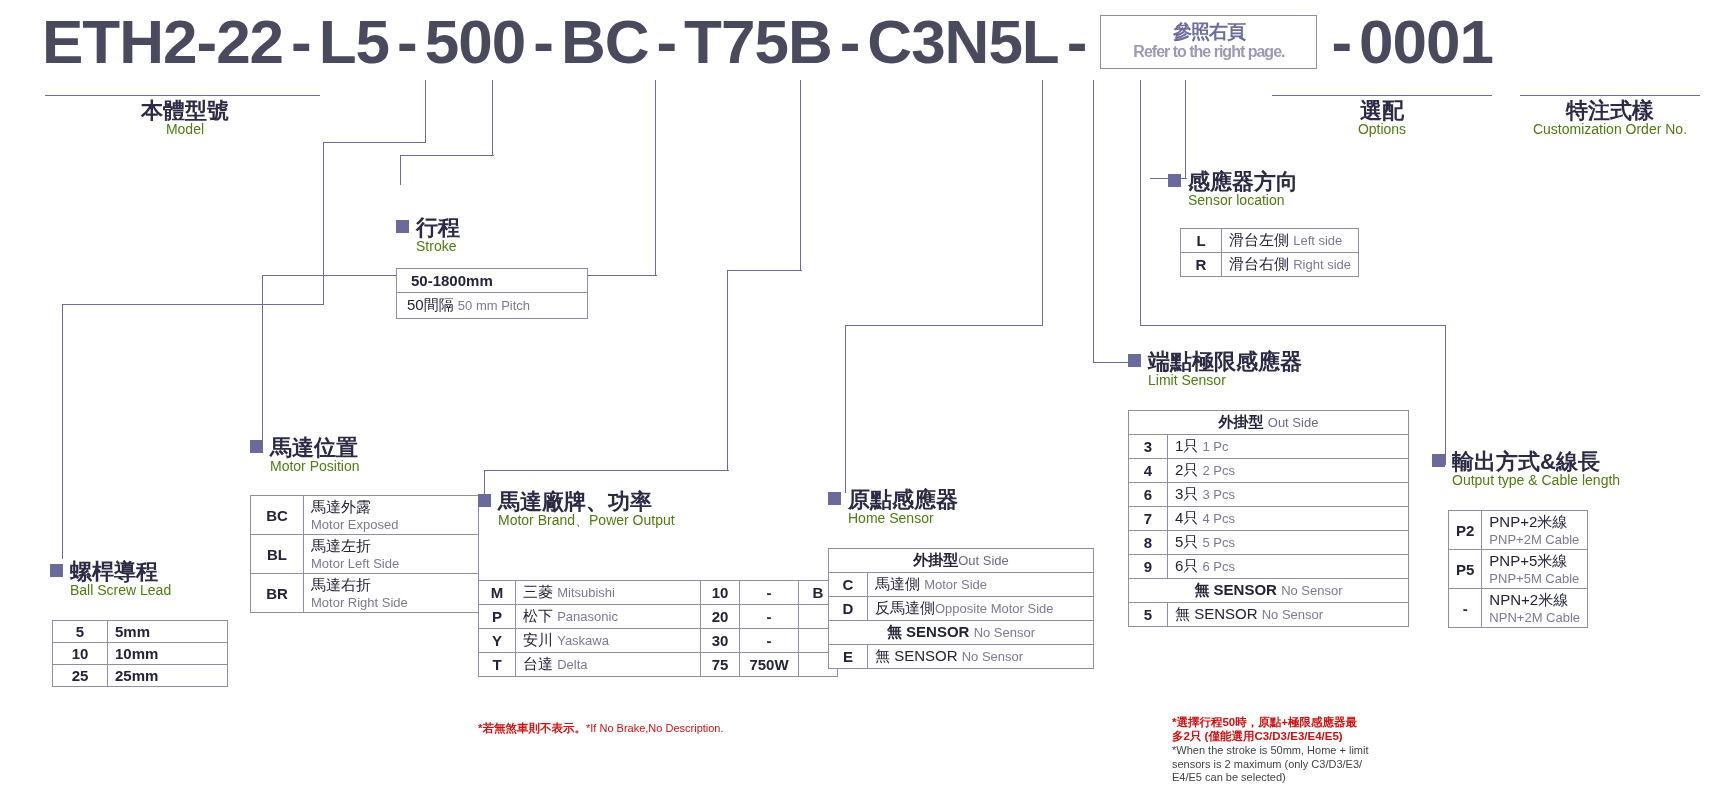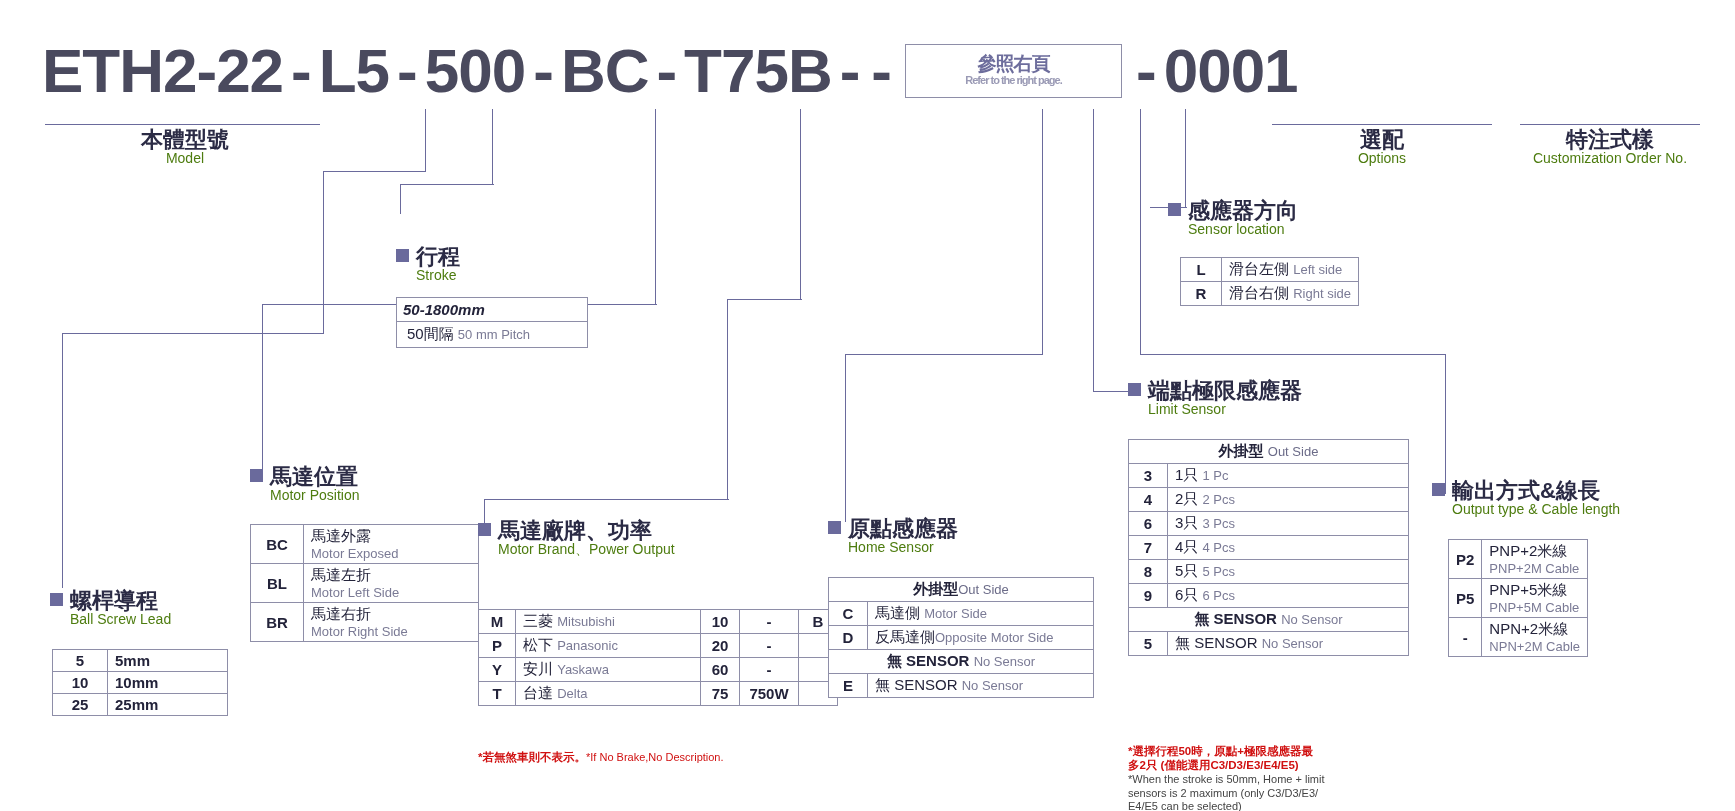--- a/index.html
+++ b/index.html
@@ -1,32 +1,32 @@
 <!DOCTYPE html>
 <html><head>
 <meta charset="utf-8">
 <style>
   html,body{margin:0;padding:0;}
   body{
     width:1735px;height:811px;background:#ffffff;
     font-family:"Liberation Sans", sans-serif;
     color:#2b2b3a;position:relative;overflow:hidden;
   }
-  #stage{position:relative;width:1735px;height:710px;margin-top:29px;}
+  #stage{position:relative;width:1735px;height:710px;}
   .abs{position:absolute;}
   
   .pn{top:6px;left:40px;font-size:62px;font-weight:bold;color:#4a4a5e;letter-spacing:-1px;white-space:nowrap;display:flex;align-items:center;}
   .pn .seg{padding:0 2px;}
   .pn .dash{padding:0 6px;color:#4a4a5e;}
   .optbox{
     display:inline-flex;flex-direction:column;justify-content:center;align-items:center;
     width:215px;height:52px;border:1.5px solid #8e8ea8;margin:0 8px;background:#fff;
   }
   .optbox .t1{font-size:19px;font-weight:bold;color:#6d6d9c;line-height:1.05;}
-  .optbox .t2{font-size:11px;color:#9a9ab5;line-height:1.2;}
+  .optbox .t2{font-size:16px;color:#9a9ab5;line-height:1.2;}
   
   .ttl{font-size:22px;font-weight:bold;color:#2b2b45;line-height:1.05;white-space:nowrap;}
   .sub{font-size:14px;color:#4d7c0f;line-height:1.1;white-space:nowrap;}
   .sq{display:inline-block;width:13px;height:13px;background:#6a6a9c;margin-right:7px;vertical-align:2px;}
   .ctr{text-align:center;}
   
   .ln{background:#6a6a9c;position:absolute;}
   .lnh{height:1.4px;}
   .lnv{width:1.4px;}
   
@@ -49,20 +49,21 @@
     <span class="seg">ETH2-22</span>
     <span class="dash">-</span>
     <span class="seg">L5</span>
     <span class="dash">-</span>
     <span class="seg">500</span>
     <span class="dash">-</span>
     <span class="seg">BC</span>
     <span class="dash">-</span>
     <span class="seg">T75B</span>
     <span class="dash">-</span>
+    <span class="seg">C3N5L</span>
     <span class="dash">-</span>
     <span class="optbox">
       <span class="t1">參照右頁</span>
       <span class="t2">Refer to the right page.</span>
     </span>
     <span class="dash">-</span>
     <span class="seg">0001</span>
   </div>
 
   <div class="ln lnh" style="left:45px;top:95px;width:275px;"></div>
@@ -117,21 +118,21 @@
   <div class="ln lnh" style="left:1140px;top:325px;width:305px;"></div>
   <div class="ln lnv" style="left:1445px;top:325px;height:140px;"></div>
 
   <div class="abs" style="left:396px;top:216px;">
     <div class="ttl"><span class="sq"></span><span>行程</span></div>
     <div class="sub" style="margin-left:20px;">Stroke</div>
   </div>
   <table class="tb abs" style="left:396px;top:268px;width:192px;">
     <tbody>
         <tr>
-      <td class="v" style="padding:3px 6px;font-style:italic;">50-1800mm</td>
+      <td class="v" style="padding:3px 14px;">50-1800mm</td>
     </tr>
     <tr>
       <td style="padding:3px 10px;">
         <span class="v">50間隔</span>
         <span class="en">50 mm Pitch</span>
       </td>
     </tr>
   </tbody>
     </table>
 
@@ -190,21 +191,21 @@
         </tr>
     <tr>
           <td colspan="2" class="hdr"><span class="v">無 SENSOR</span> <span class="en">No Sensor</span></td>
         </tr>
     <tr>
           <td class="k">5</td>
           <td><span class="v">無 SENSOR</span> <span class="en">No Sensor</span></td>
         </tr>
   </tbody>
     </table>
-  <div class="abs" style="left:1128px;top:715px;">
+  <div class="abs" style="left:1172px;top:715px;">
     <div class="note">*選擇行程50時，原點+極限感應器最</div>
     <div class="note">多2只 (僅能選用C3/D3/E3/E4/E5)</div>
     <div class="note2">*When the stroke is 50mm, Home + limit</div>
     <div class="note2">sensors is 2 maximum (only C3/D3/E3/</div>
     <div class="note2">E4/E5 can be selected)</div>
   </div>
 
   <div class="abs" style="left:250px;top:436px;">
     <div class="ttl"><span class="sq"></span><span>馬達位置</span></div>
     <div class="sub" style="margin-left:20px;">Motor Position</div>
@@ -272,21 +273,21 @@
     <tr>
       <td class="k">P</td>
       <td><span class="v">松下</span> <span class="en">Panasonic</span></td>
       <td class="k">20</td>
       <td class="k">-</td>
       <td class="k"></td>
     </tr>
     <tr>
       <td class="k">Y</td>
       <td><span class="v">安川</span> <span class="en">Yaskawa</span></td>
-      <td class="k">60</td>
+      <td class="k">30</td>
       <td class="k">-</td>
       <td class="k"></td>
     </tr>
     <tr>
       <td class="k">T</td>
       <td><span class="v">台達</span> <span class="en">Delta</span></td>
       <td class="k">75</td>
       <td class="k">750W</td>
       <td class="k"></td>
     </tr>

